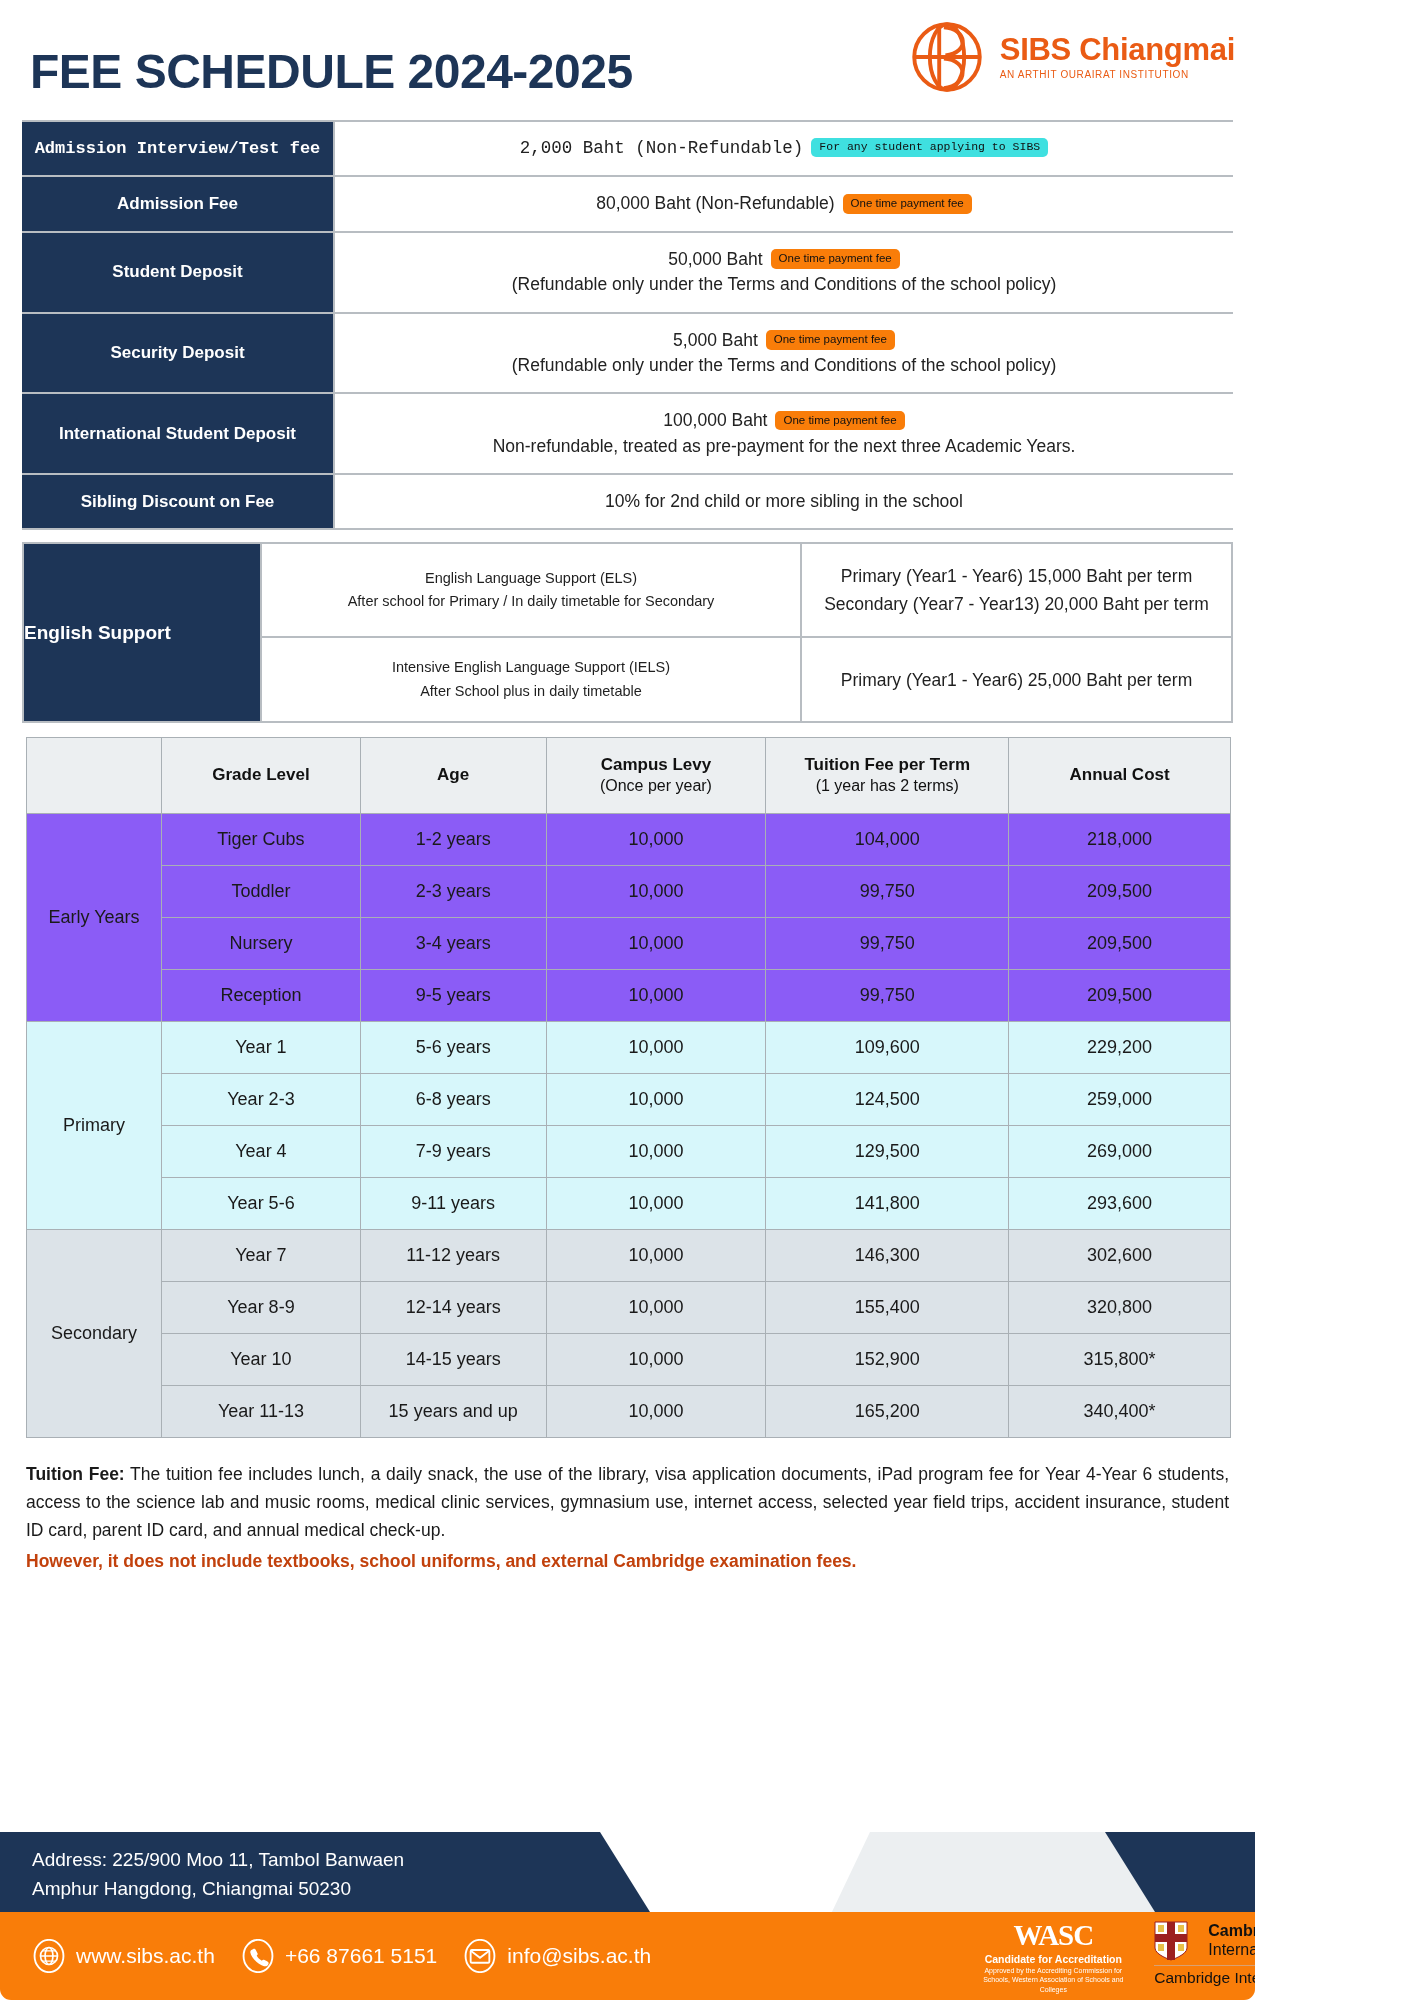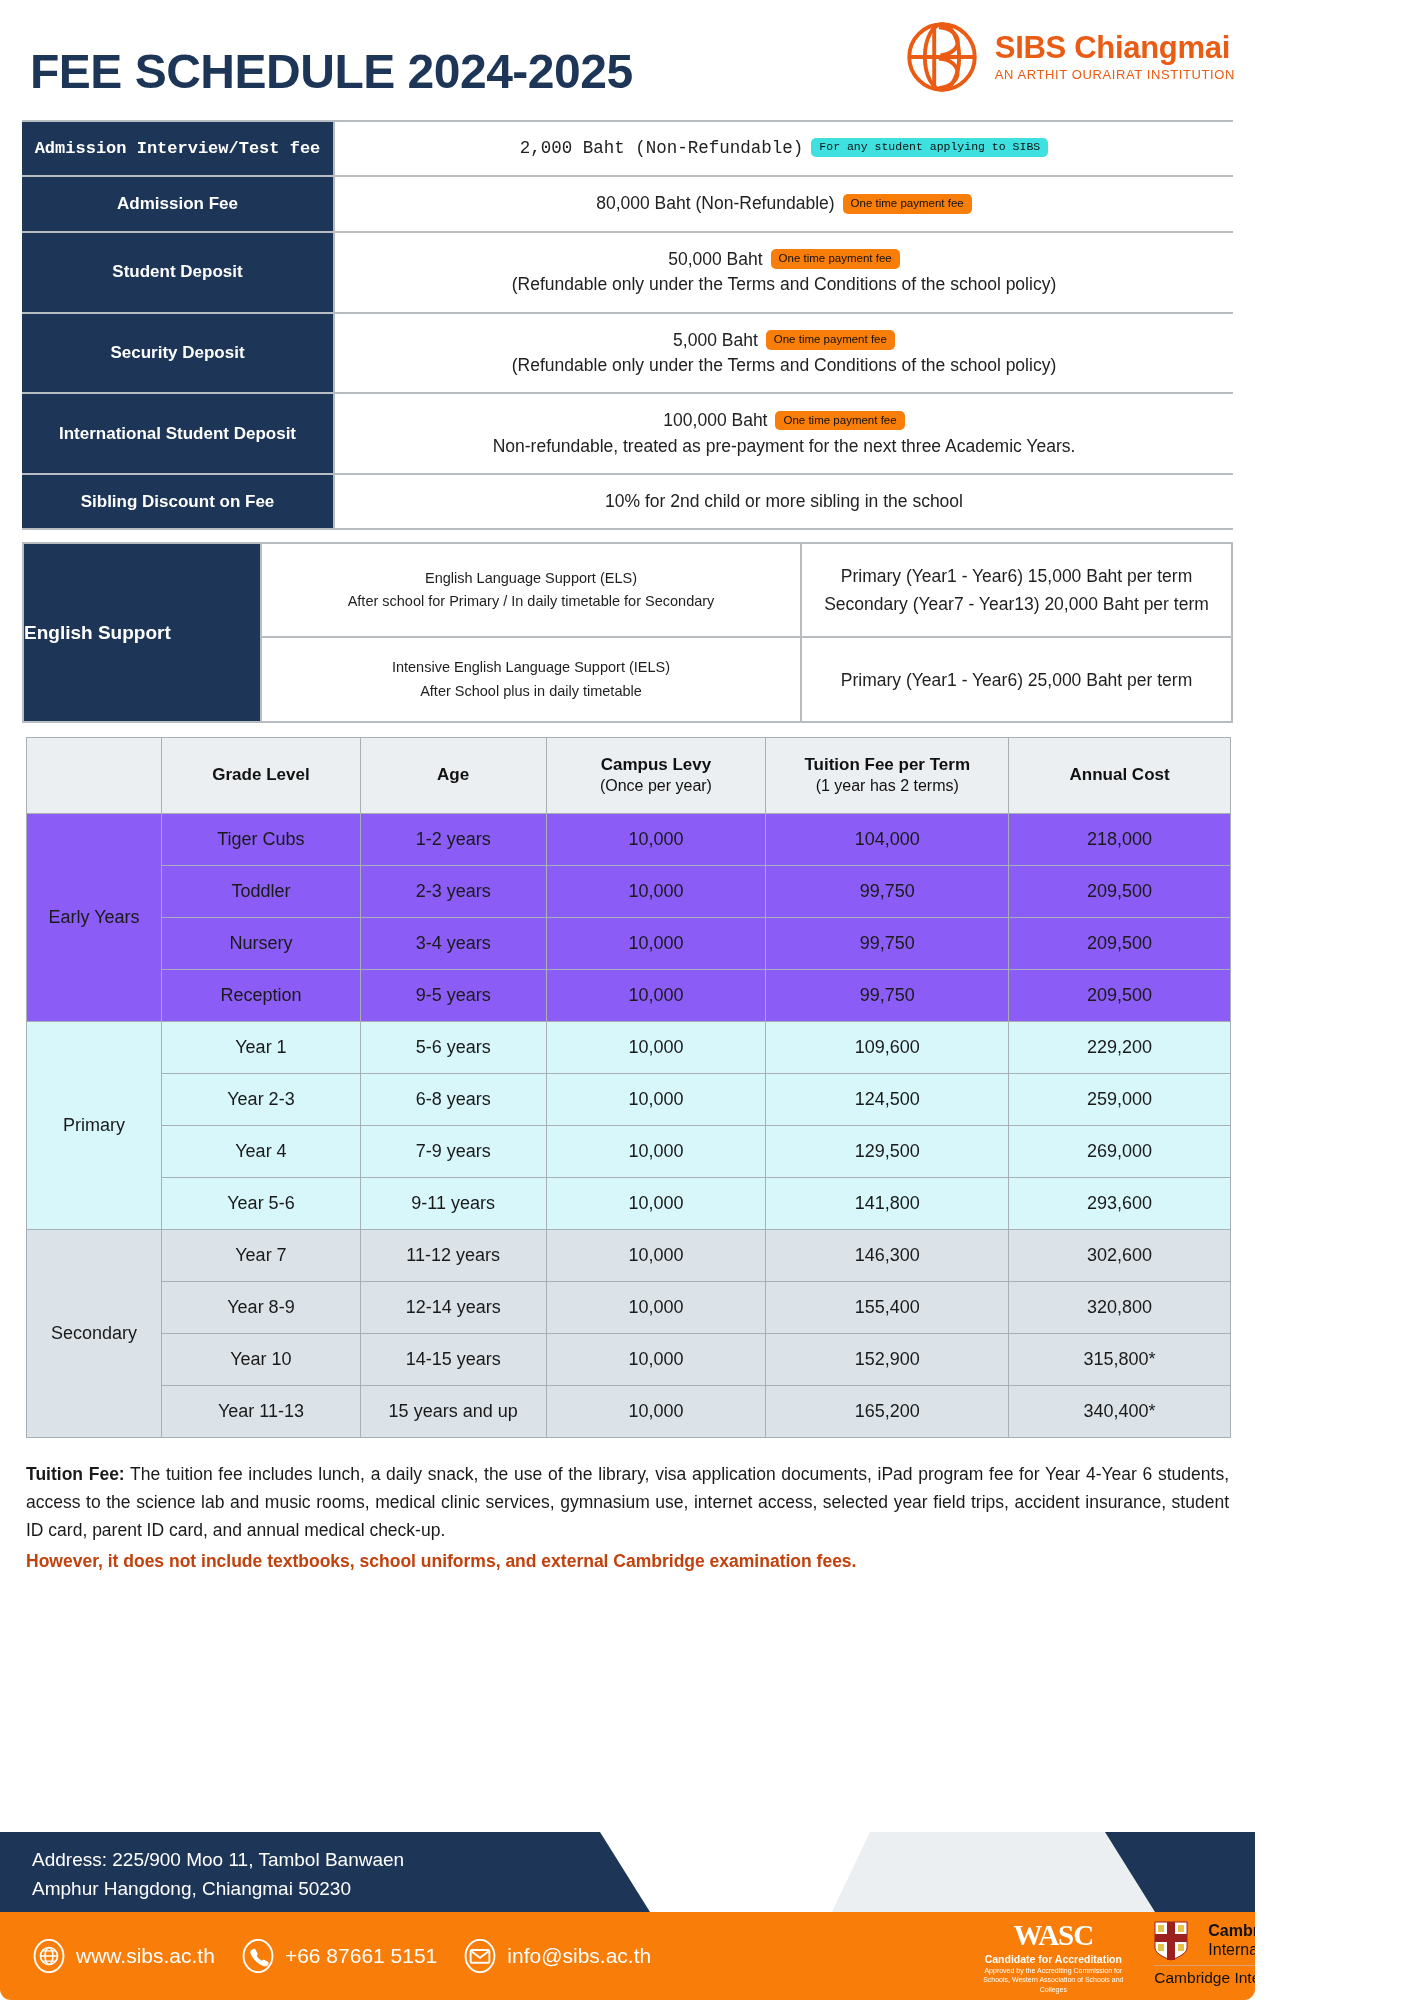--- a/index.html
+++ b/index.html
@@ -47,21 +47,21 @@
   .brand-mark { width: 78px; height: 78px; flex: none; }
   .brand-text { display: flex; flex-direction: column; justify-content: center; }
   .brand-name {
     font-size: 31px;
     font-weight: bold;
     color: #ea5b14;
     line-height: 1.05;
     letter-spacing: -0.3px;
   }
   .brand-sub {
-    font-size: 13px;
+    font-size: 10px;
     color: #ea5b14;
     letter-spacing: 0.6px;
     margin-top: 3px;
     font-weight: normal;
   }
 
   
   .fee-table {
     margin: 0 22px 0 22px;
     border-collapse: collapse;

